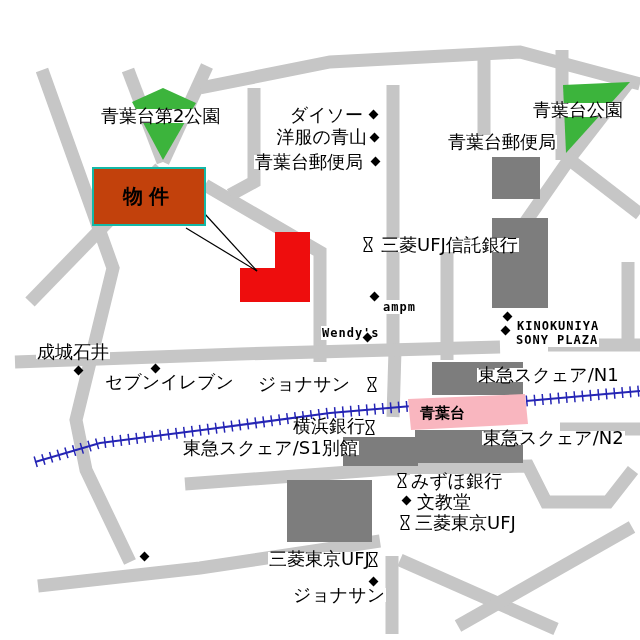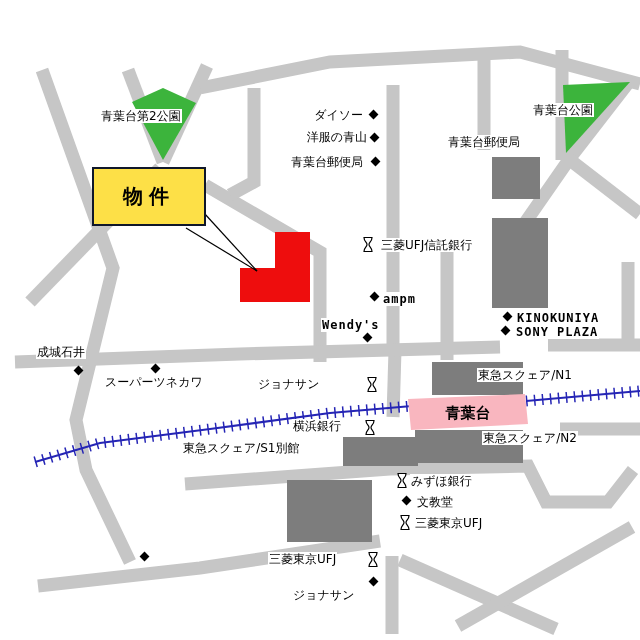--- a/index.html
+++ b/index.html
@@ -1,28 +1,28 @@
 <!DOCTYPE html>
 <html><head>
 <meta charset="utf-8">
 <style>
   html,body{margin:0;padding:0;background:#fff;}
   #map{position:relative;width:640px;height:640px;background:#fff;overflow:hidden;
        font-family:"DejaVu Sans",sans-serif;}
   #basemap{position:absolute;left:0;top:0;width:640px;height:640px;}
-  .lbl{position:absolute;font-size:12px;line-height:14px;color:#000;background:#fff;
+  .lbl{position:absolute;font-size:18px;line-height:14px;color:#000;background:#fff;
        padding:0 1px;white-space:nowrap;}
-  .latin{font-family:"DejaVu Sans Mono",monospace;font-size:12px;font-weight:bold;letter-spacing:1px;}
+  .latin{font-family:"DejaVu Sans Mono",monospace;font-size:12px;font-weight:bold;letter-spacing:1px;margin-top:8px;}
   .dm{position:absolute;width:7px;height:7px;background:#000;transform:rotate(45deg);}
   .bk{position:absolute;width:12px;height:17px;}
   .bk path{fill:#fff;stroke:#000;stroke-width:1.2;}
   #callout-box{position:absolute;left:92px;top:167px;width:110px;height:55px;
-       background:#fde047;border:2px solid #0f172a;text-align:center;line-height:55px;
+       background:#c2410c;border:2px solid #14b8a6;text-align:center;line-height:55px;
        font-size:20px;font-weight:bold;letter-spacing:6px;}
-  #station-name{position:absolute;left:420px;top:404px;width:96px;text-align:center;
+  #station-name{position:absolute;left:420px;top:404px;width:96px;
        font-size:15px;font-weight:bold;color:#000;background:transparent;padding:0;}
 </style>
 </head>
 <body>
 
 <div id="map">
 
   <svg id="basemap" viewBox="0 0 640 640" xmlns="http://www.w3.org/2000/svg">
 
     <g fill="none" stroke-width="13" stroke="#c6c6c6">
@@ -91,21 +91,21 @@
   <div class="lbl" style="right:272px;top:130px">洋服の青山</div>
   <div class="lbl" style="right:276px;top:155px">青葉台郵便局</div>
   <div class="lbl" style="left:532px;top:103px">青葉台公園</div>
   <div class="lbl" style="left:447px;top:135px">青葉台郵便局</div>
   <div class="lbl" style="left:380px;top:238px">三菱UFJ信託銀行</div>
   <div class="lbl latin" style="left:382px;top:292px">ampm</div>
   <div class="lbl latin" style="left:321px;top:318px">Wendy's</div>
   <div class="lbl latin" style="left:516px;top:311px">KINOKUNIYA</div>
   <div class="lbl latin" style="left:515px;top:325px">SONY PLAZA</div>
   <div class="lbl" style="left:36px;top:345px">成城石井</div>
-  <div class="lbl" style="left:104px;top:375px">スーパーツネカワ</div>
+  <div class="lbl" style="left:104px;top:375px">セブンイレブン</div>
   <div class="lbl" style="left:257px;top:377px">ジョナサン</div>
   <div class="lbl" style="left:477px;top:368px">東急スクェア/N1</div>
   <div class="lbl" style="left:292px;top:419px">横浜銀行</div>
   <div class="lbl" style="left:482px;top:431px">東急スクェア/N2</div>
   <div class="lbl" style="left:182px;top:441px">東急スクェア/S1別館</div>
   <div class="lbl" style="left:410px;top:474px">みずほ銀行</div>
   <div class="lbl" style="left:416px;top:495px">文教堂</div>
   <div class="lbl" style="left:414px;top:516px">三菱東京UFJ</div>
   <div class="lbl" style="left:268px;top:552px">三菱東京UFJ</div>
   <div class="lbl" style="left:292px;top:588px">ジョナサン</div>

